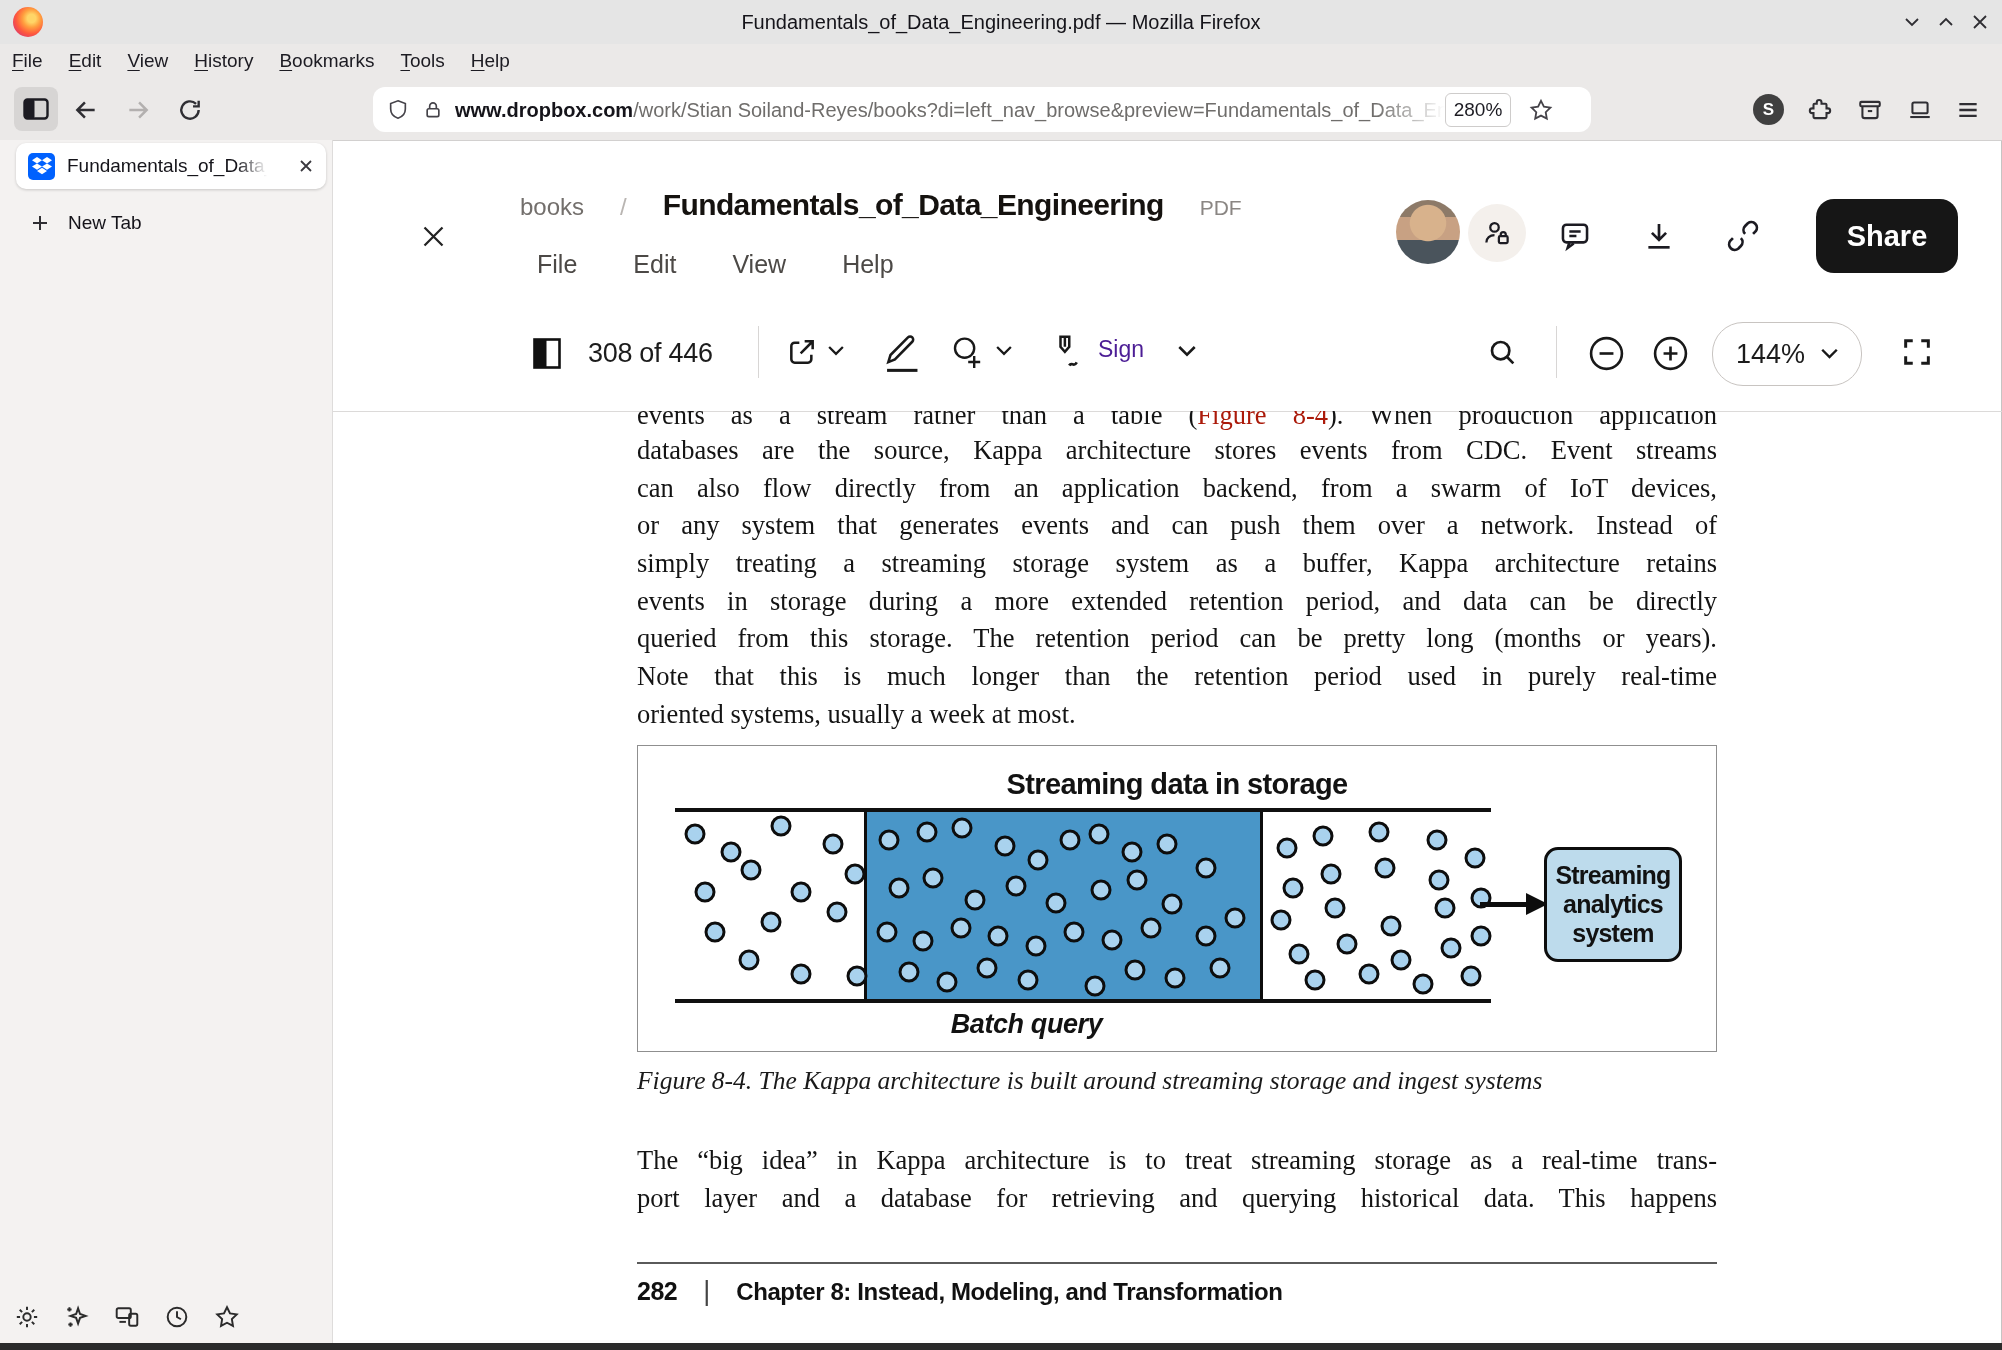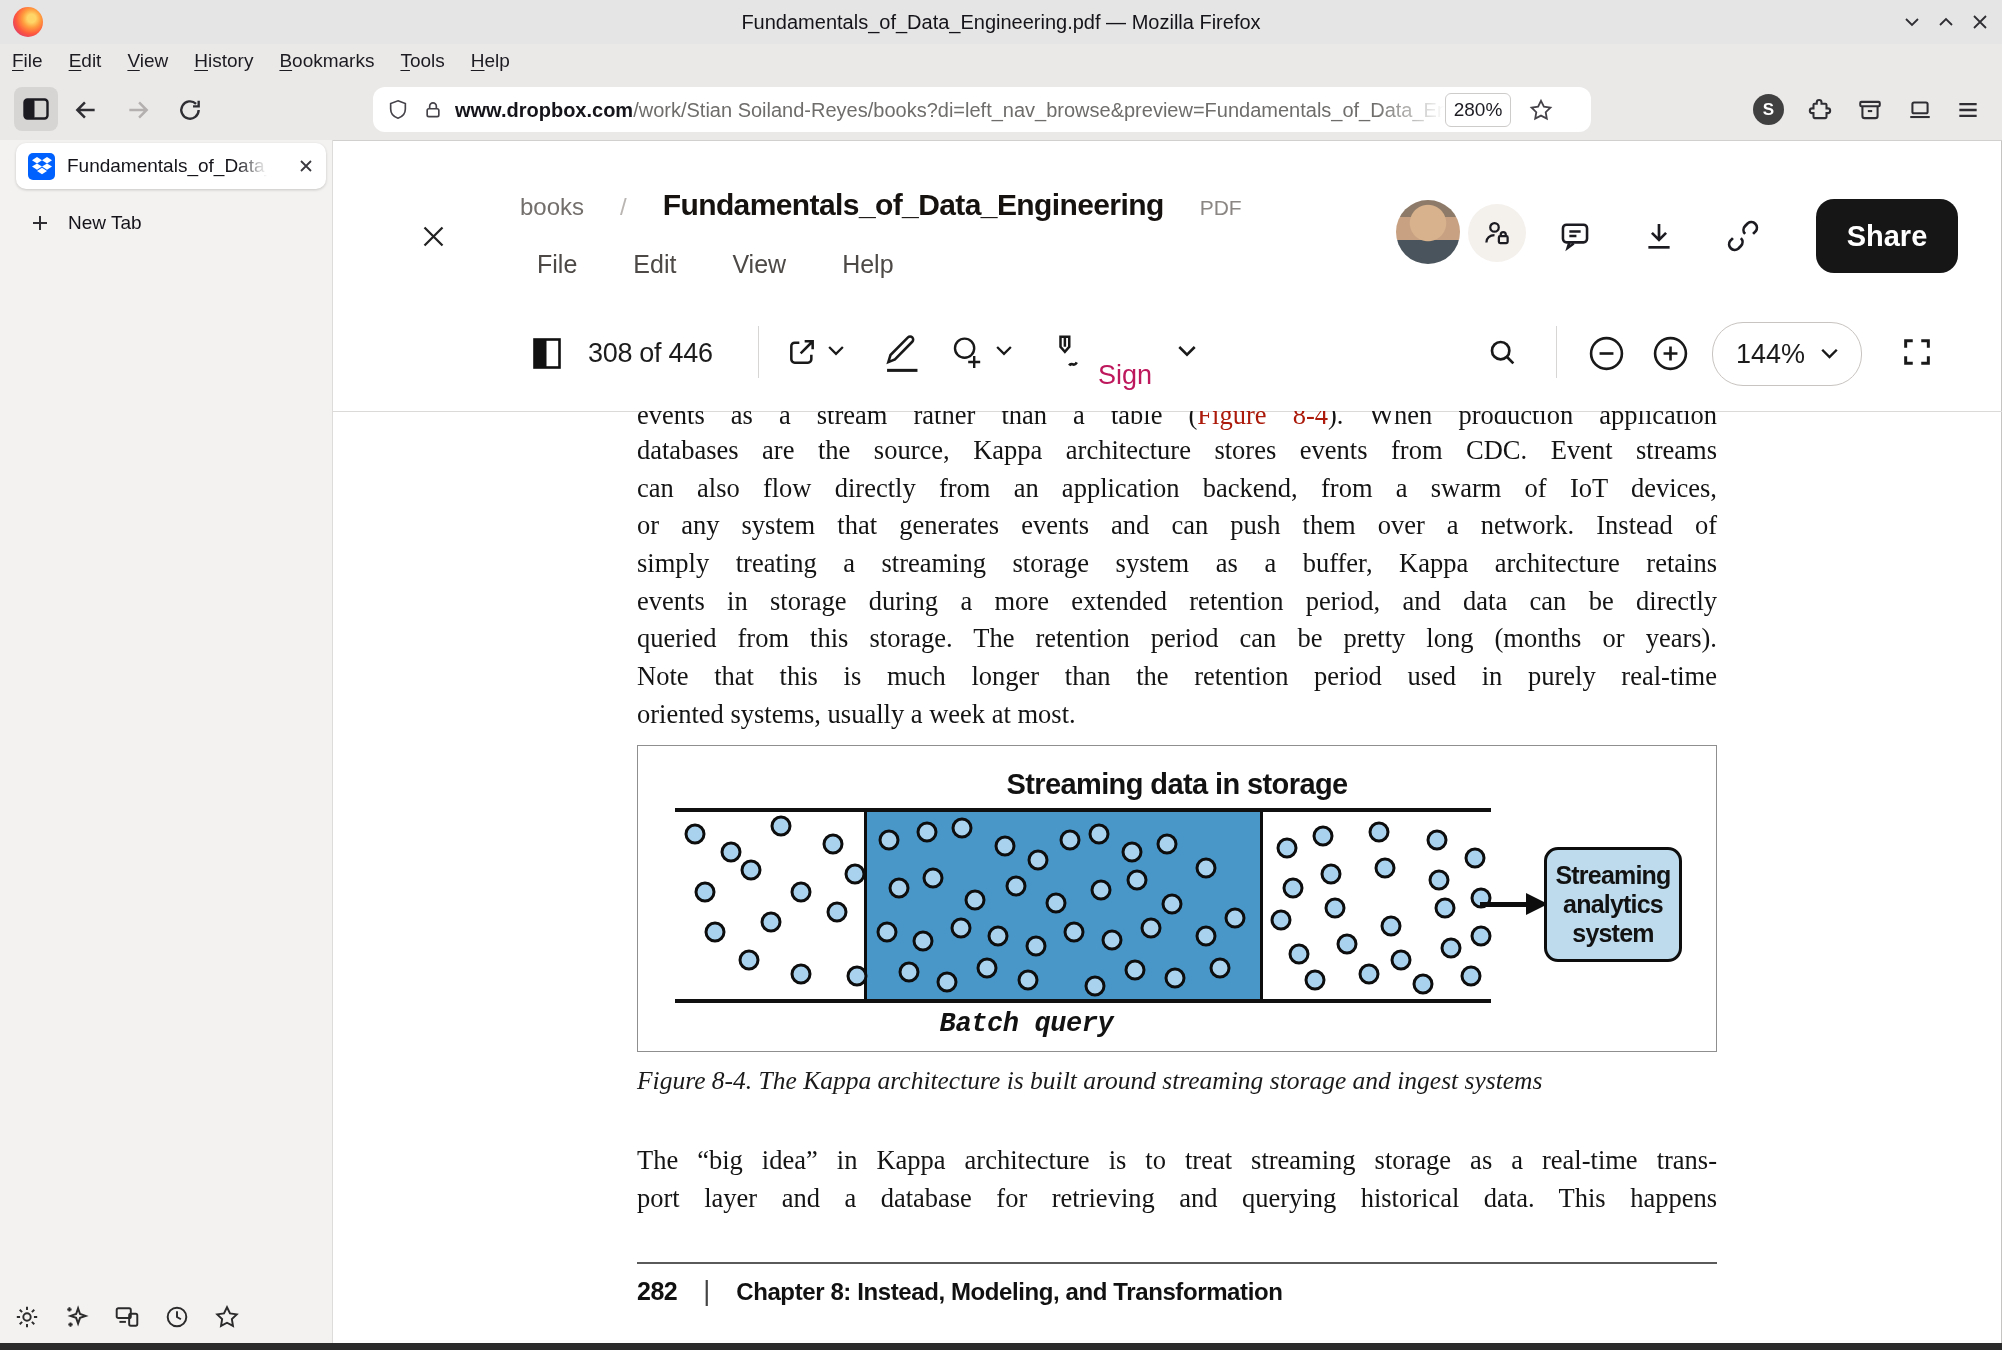--- a/index.html
+++ b/index.html
@@ -42,37 +42,37 @@
   #avatar{left:1396px;top:200px;width:64px;height:64px;border-radius:50%;
     background:radial-gradient(circle at 50% 36%, #d8b28c 0 34%, rgba(0,0,0,0) 36%),
                linear-gradient(#8d7a68 0 26%, #c8a183 26% 62%, #4a545c 62%);}
   #people-badge{left:1468px;top:204px;width:58px;height:58px;border-radius:50%;background:#f4f0ec;display:flex;align-items:center;justify-content:center;}
   #share-btn{left:1816px;top:199px;width:142px;height:74px;background:#161616;border-radius:18px;display:flex;align-items:center;justify-content:center;color:#fff;font-size:29px;font-weight:700;}
   .hicon{top:217px;width:38px;height:38px;display:flex;align-items:center;justify-content:center;color:#1c1b22;}
   
   .ticon{display:flex;align-items:center;justify-content:center;color:#191919;}
   #page-ind{left:588px;top:338px;font-size:27px;color:#1c1c1c;letter-spacing:-0.3px;}
   .tdivider{top:326px;width:1px;height:52px;background:#d8d6d5;}
-  #sign-label{left:1098px;top:336px;font-size:27px;color:#be185d;margin-top:24px;}
+  #sign-label{left:1098px;top:336px;font-size:23px;color:#4c1d95;}
   #zoom-pill{left:1712px;top:322px;width:148px;height:62px;border:1.5px solid #c8c4c1;border-radius:31px;display:flex;align-items:center;justify-content:center;gap:16px;font-size:27px;color:#1c1c1c;}
   
   #content-hairline{left:333px;top:411px;width:1669px;height:1px;background:#dcdad9;}
   .pdfcol{left:637px;width:1080px;}
   .pline{height:37.7px;line-height:37.7px;font-family:"Liberation Serif",serif;font-size:26.5px;color:#141414;
          text-align:justify;text-align-last:justify;white-space:nowrap;}
   .pline.last{text-align-last:left;}
   #clip-wrap{top:411px;height:21px;overflow:hidden;}
   #clip-inner{position:relative;top:-14px;}
   #figure-box{top:745px;height:307px;border:1px solid #8f8f8f;box-sizing:border-box;}
   #figure-title{position:absolute;left:0;right:0;top:22px;text-align:center;font-size:29px;font-weight:700;letter-spacing:-0.6px;color:#121212;}
   #figure-band{position:absolute;left:37px;top:62px;width:816px;height:195px;}
   .bandline{position:absolute;left:0;width:816px;height:4px;background:#101010;}
   #batch-window{position:absolute;left:189px;top:4px;width:399px;height:187px;border-left:3px solid #0d0d0d;border-right:3px solid #0d0d0d;box-sizing:border-box;}
   .dot{position:absolute;width:21px;height:21px;border:3px solid #0d0d0d;border-radius:50%;box-sizing:border-box;transform:translate(-50%,-50%);}
-  #batch-label{position:absolute;left:189px;top:263px;width:399px;text-align:center;font-style:italic;font-weight:600;font-size:27px;letter-spacing:-0.4px;color:#121212;font-family:Liberation Mono, monospace;}
+  #batch-label{position:absolute;left:189px;top:263px;width:399px;text-align:center;font-style:italic;font-weight:600;font-size:27px;letter-spacing:-0.4px;color:#121212;}
   #fig-arrow-line{position:absolute;left:842px;top:156px;width:48px;height:5px;background:#0d0d0d;}
   #fig-arrow-head{position:absolute;left:888px;top:147px;width:0;height:0;border-left:22px solid #0d0d0d;border-top:11.5px solid transparent;border-bottom:11.5px solid transparent;}
   #analytics-box{position:absolute;left:906px;top:101px;width:138px;height:115px;border:3.5px solid #0d0d0d;border-radius:14px;box-sizing:border-box;
     display:flex;flex-direction:column;align-items:center;justify-content:center;font-size:25px;line-height:29px;font-weight:600;letter-spacing:-0.8px;color:#121212;}
   #caption{top:1066px;font-family:"Liberation Serif",serif;font-style:italic;font-size:25.5px;color:#1a1a1a;}
   #para2{top:1142px;}
   #footer-rule{top:1262px;height:2px;background:#5a5a5a;}
   #footer-row{top:1276px;display:flex;align-items:center;gap:26px;}
   #footer-page{font-weight:700;font-size:25px;letter-spacing:-0.5px;color:#111;}
   #footer-bar{font-size:27px;color:#444;font-weight:400;}

